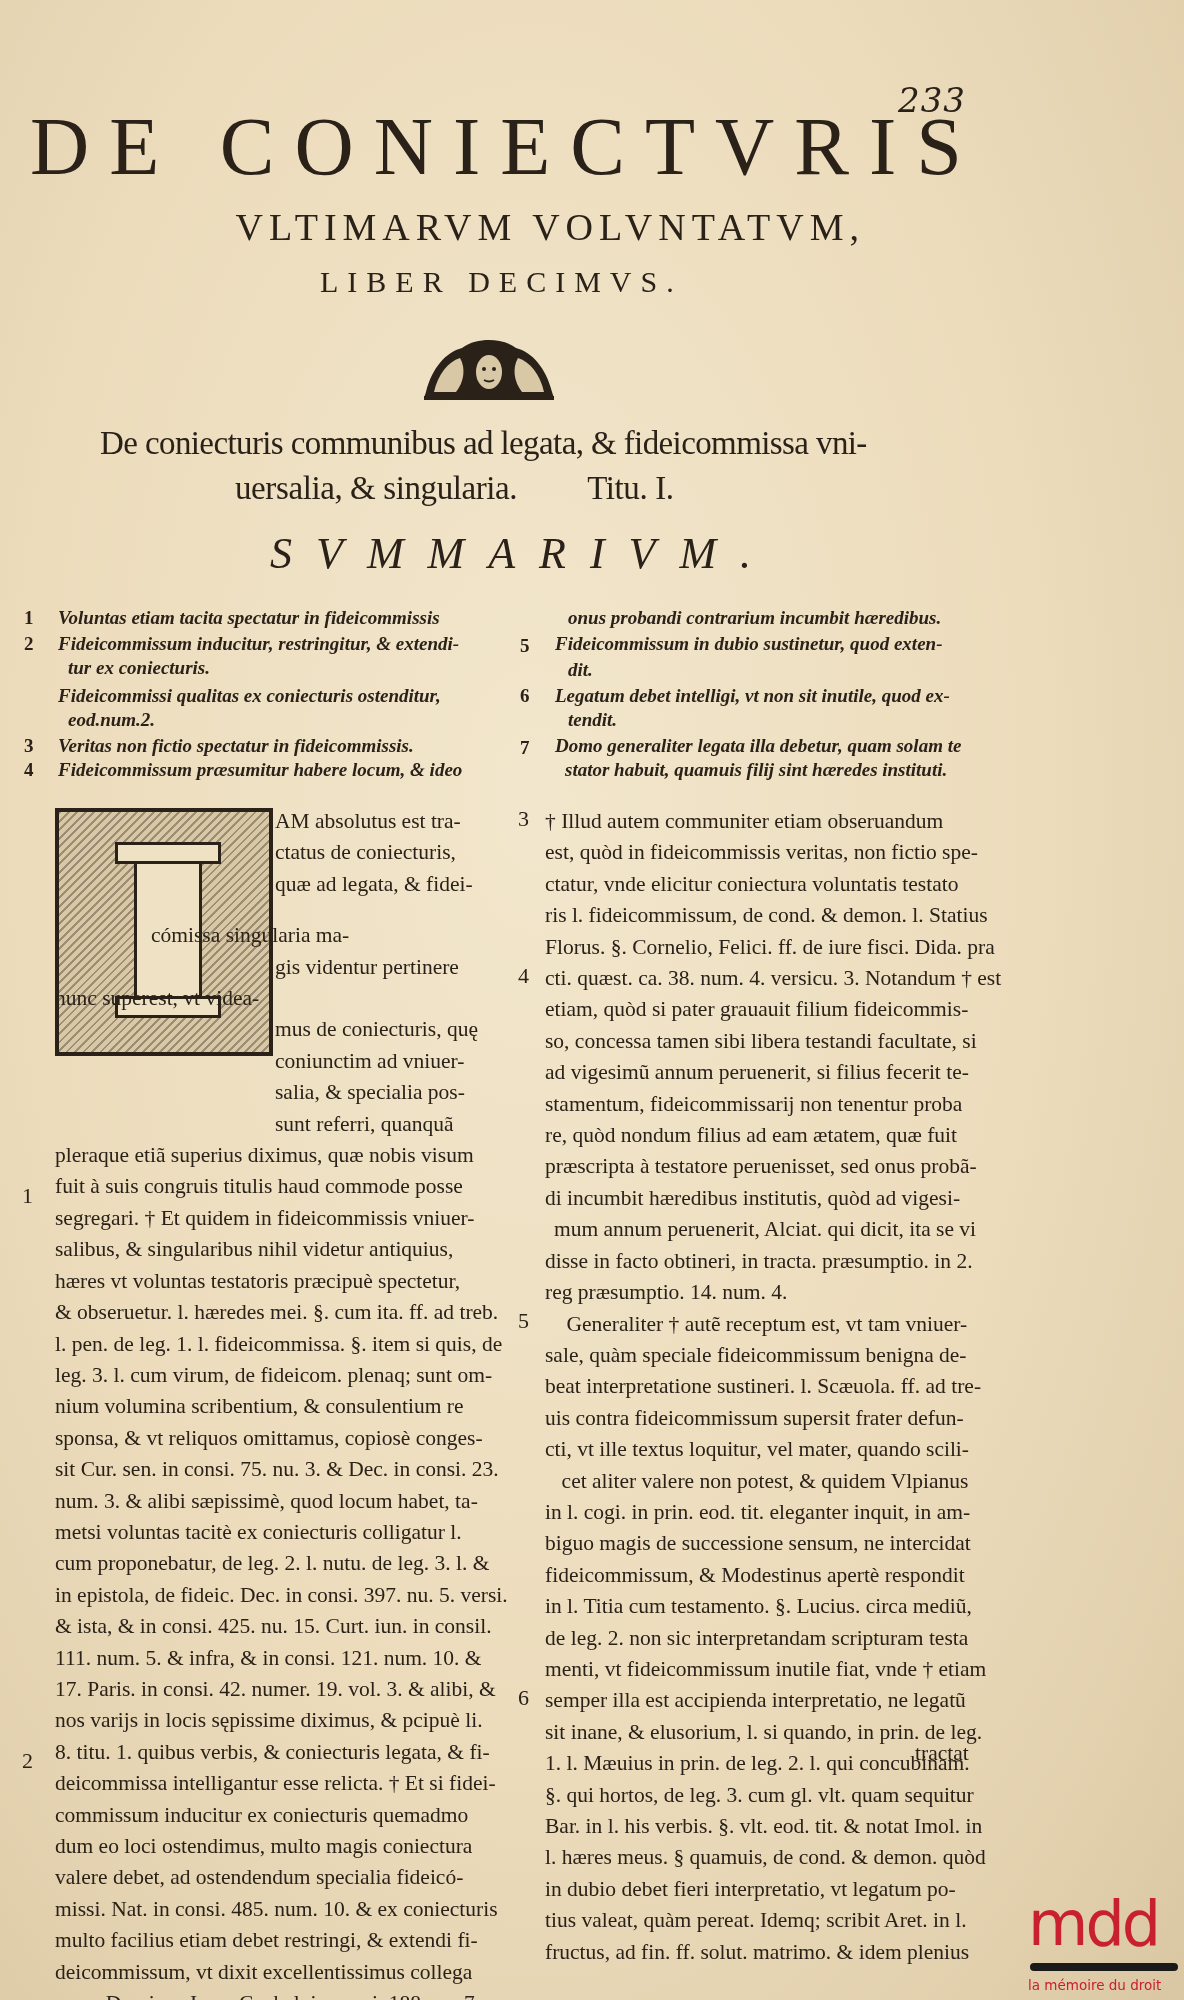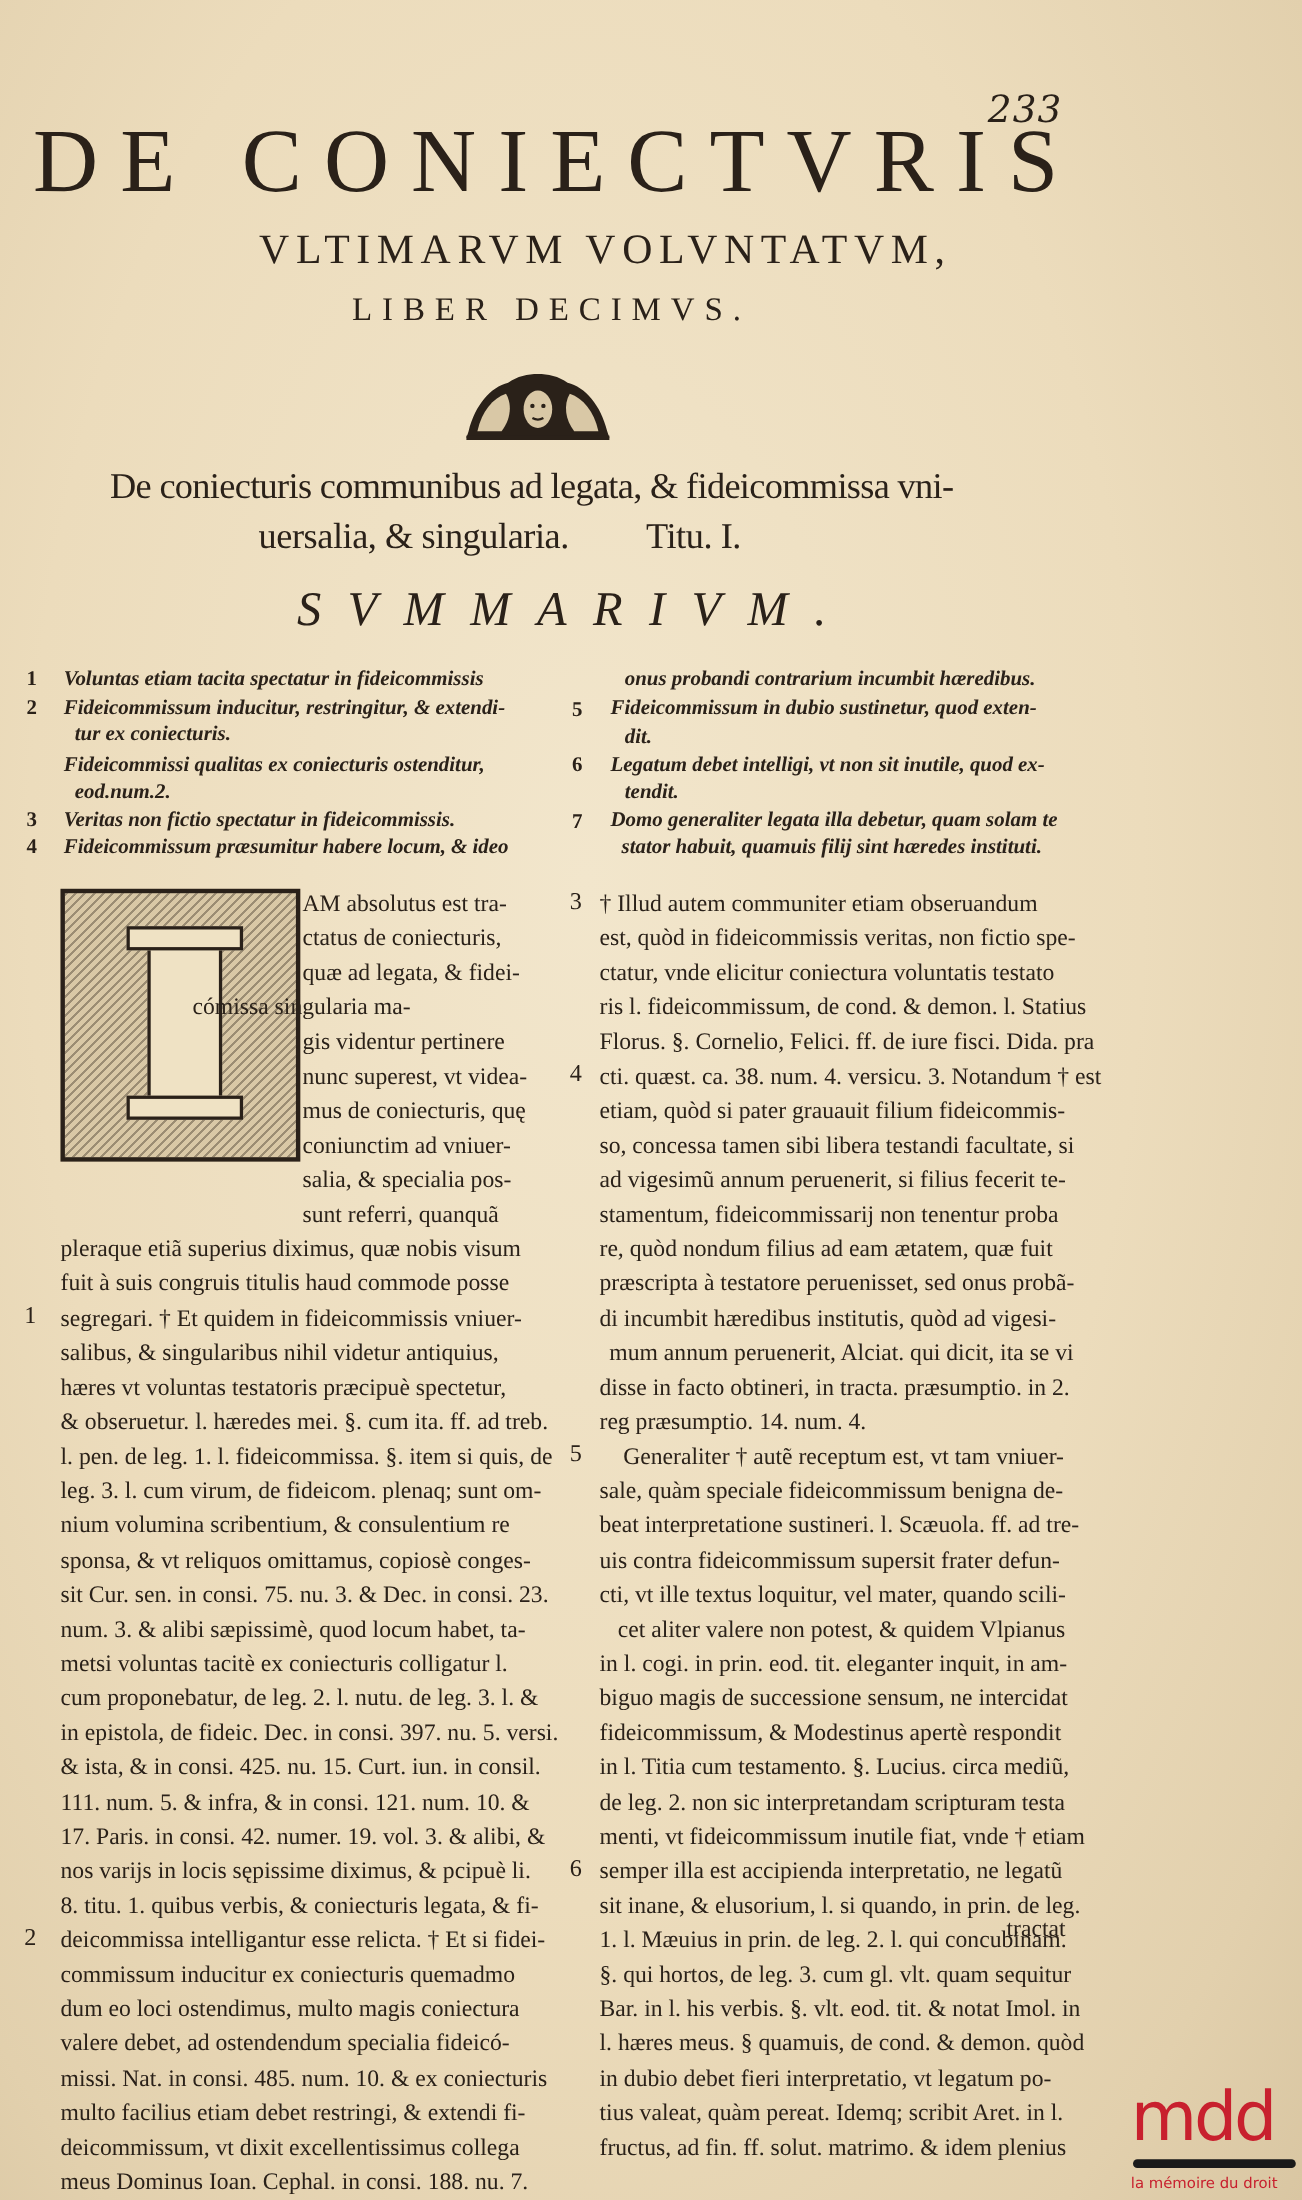--- a/index.html
+++ b/index.html
@@ -95,23 +95,23 @@
 </div>
 
 <div class="abs dropcap">
   <div class="letter"></div>
 </div>
 
 <div class="abs col" id="leftcol" style="left:55px;top:806px;width:450px;">
     <span class="ln" style="padding-left: 220px; white-space: pre;">AM absolutus est tra-</span>
     <span class="ln" style="padding-left: 220px; white-space: pre;">ctatus de coniecturis,</span>
     <span class="ln" style="padding-left: 220px; white-space: pre;">quæ ad legata, &amp; fidei-</span>
-    <span class="ln" style="padding-left: 120px; white-space: pre;">cómissa singularia ma-</span>
+    <span class="ln" style="padding-left: 96px; white-space: pre; margin-top: 20px;">cómissa singularia ma-</span>
     <span class="ln" style="padding-left: 220px; white-space: pre;">gis videntur pertinere</span>
-    <span class="ln" style="padding-left: 220px; white-space: pre;">nunc superest, vt videa-</span>
+    <span class="ln" style="white-space: pre;">nunc superest, vt videa-</span>
     <span class="ln" style="padding-left: 220px; white-space: pre;">mus de coniecturis, quę</span>
     <span class="ln" style="padding-left: 220px; white-space: pre;">coniunctim ad vniuer-</span>
     <span class="ln" style="padding-left: 220px; white-space: pre;">salia, &amp; specialia pos-</span>
     <span class="ln" style="padding-left: 220px; white-space: pre;">sunt referri, quanquã</span>
     <span class="ln" style="white-space: pre;">pleraque etiã superius diximus, quæ nobis visum</span>
     <span class="ln" style="white-space: pre;">fuit à suis congruis titulis haud commode posse</span>
     <span class="ln" style="white-space: pre;">segregari. † Et quidem in fideicommissis vniuer-</span>
     <span class="ln" style="white-space: pre;">salibus, &amp; singularibus nihil videtur antiquius,</span>
     <span class="ln" style="white-space: pre;">hæres vt voluntas testatoris præcipuè spectetur,</span>
     <span class="ln" style="white-space: pre;">&amp; obseruetur. l. hæredes mei. §. cum ita. ff. ad treb.</span>

